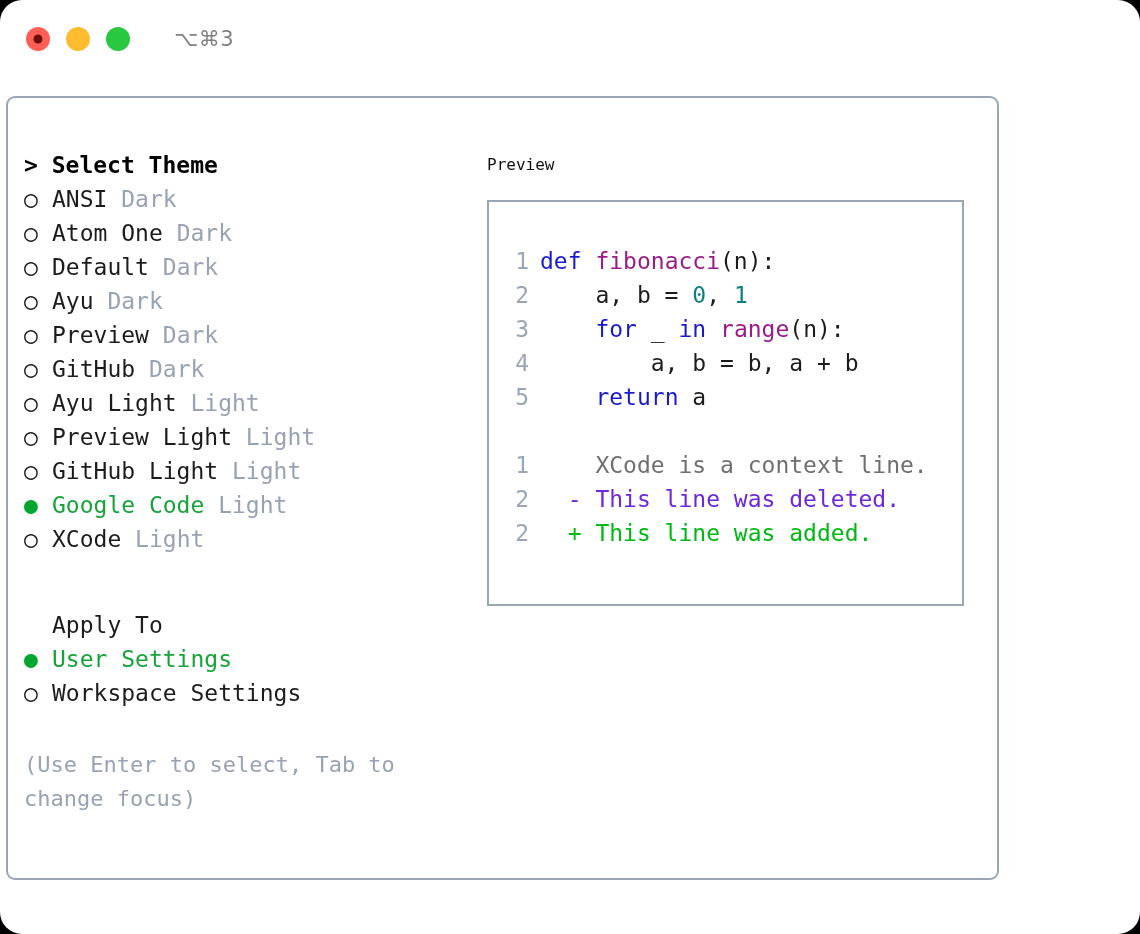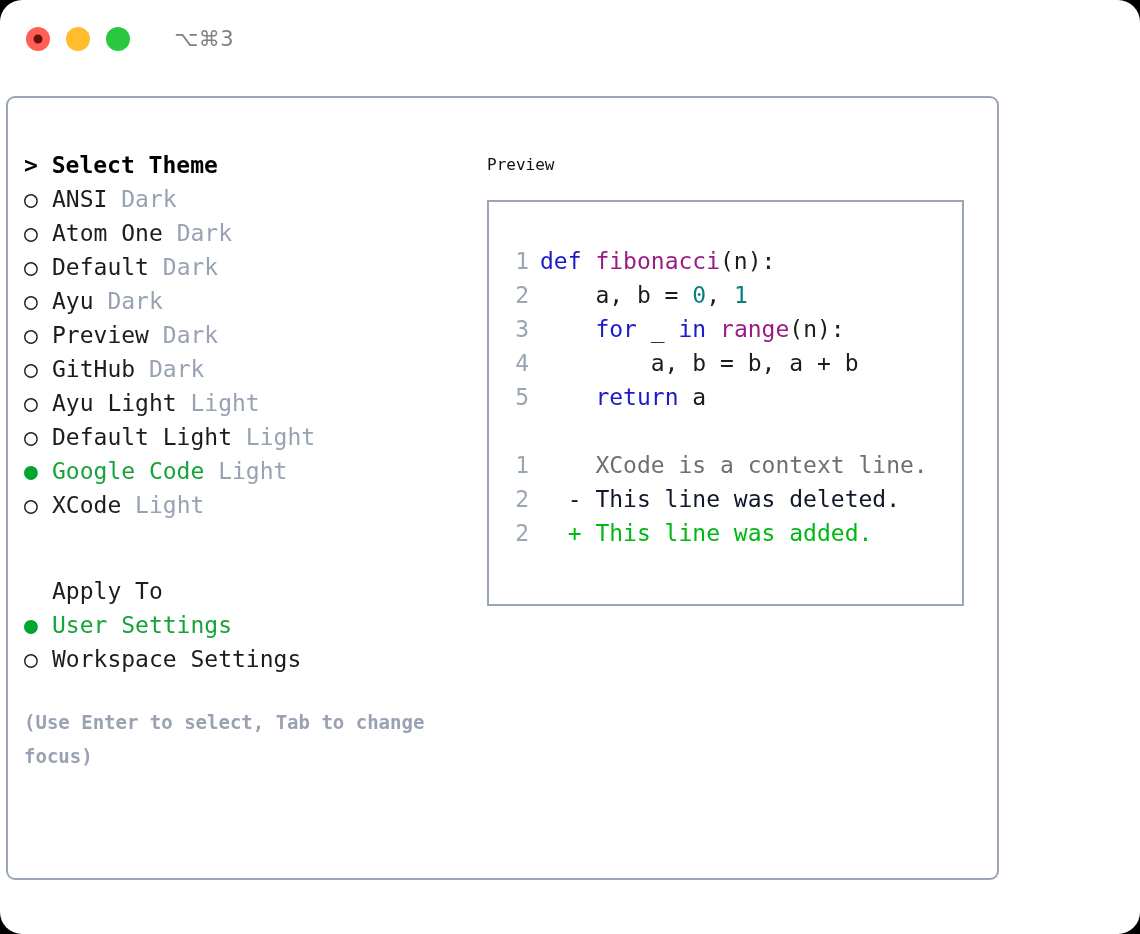--- a/index.html
+++ b/index.html
@@ -110,27 +110,26 @@
   .suffix { color: #98a2b3; }
 
   .row.selected .label { color: #17a33a; }
   .row.selected .marker { color: #00a62e; }
 
   #apply-head {
     margin-top: 52px;
   }
 
   #hint {
-    margin-top: 29px;
+    margin-top: 38px;
     width: 420px;
-    font-size: 19px;
+    font-size: 22px;
     line-height: 34px;
     color: #98a2b3;
     white-space: pre-wrap;
-    font-weight: bold;
   }
 
   
   #right-col {
     position: absolute;
     left: 479px;
     top: 50px;
     width: 490px;
   }
 
@@ -171,21 +170,21 @@
   }
 
   .kw   { color: #1a1aca; }
   .fn   { color: #9b1b86; }
   .num  { color: #0b8080; }
   .pl   { color: #1c1c1c; }
 
   .gap { height: 34px; }
 
   .diff-ctx .ctext { color: #6f6f6f; }
-  .diff-del .ctext { color: #0f172a; text-align: center; }
+  .diff-del .ctext { color: #6d28d9; text-align: center; }
   .diff-add .ctext { color: #00b814; }
 </style>
 </head>
 <body>
 
 <div id="window">
 
   <div id="titlebar">
     <div class="traffic">
       <span class="dot red"></span>
@@ -203,21 +202,22 @@
         <div class="row head-row">&gt; Select Theme</div>
 
         <div id="theme-list">
             <div class="row"><span class="marker">○</span><span class="label">ANSI</span><span class="suffix"> Dark</span></div>
             <div class="row"><span class="marker">○</span><span class="label">Atom One</span><span class="suffix"> Dark</span></div>
             <div class="row"><span class="marker">○</span><span class="label">Default</span><span class="suffix"> Dark</span></div>
             <div class="row"><span class="marker">○</span><span class="label">Ayu</span><span class="suffix"> Dark</span></div>
             <div class="row"><span class="marker">○</span><span class="label">Preview</span><span class="suffix"> Dark</span></div>
             <div class="row"><span class="marker">○</span><span class="label">GitHub</span><span class="suffix"> Dark</span></div>
             <div class="row"><span class="marker">○</span><span class="label">Ayu Light</span><span class="suffix"> Light</span></div>
-            <div class="row"><span class="marker">○</span><span class="label">Default Light</span><span class="suffix"> Light</span></div>
+            <div class="row"><span class="marker">○</span><span class="label">Preview Light</span><span class="suffix"> Light</span></div>
+            <div class="row"><span class="marker">○</span><span class="label">GitHub Light</span><span class="suffix"> Light</span></div>
             <div class="row selected"><span class="marker">●</span><span class="label">Google Code</span><span class="suffix"> Light</span></div>
             <div class="row"><span class="marker">○</span><span class="label">XCode</span><span class="suffix"> Light</span></div>
           </div>
 
         <div class="row" id="apply-head"><span class="marker"></span><span>Apply To</span></div>
 
         <div id="apply-list">
             <div class="row selected"><span class="marker">●</span><span class="label">User Settings</span></div>
             <div class="row"><span class="marker">○</span><span class="label">Workspace Settings</span></div>
           </div>

